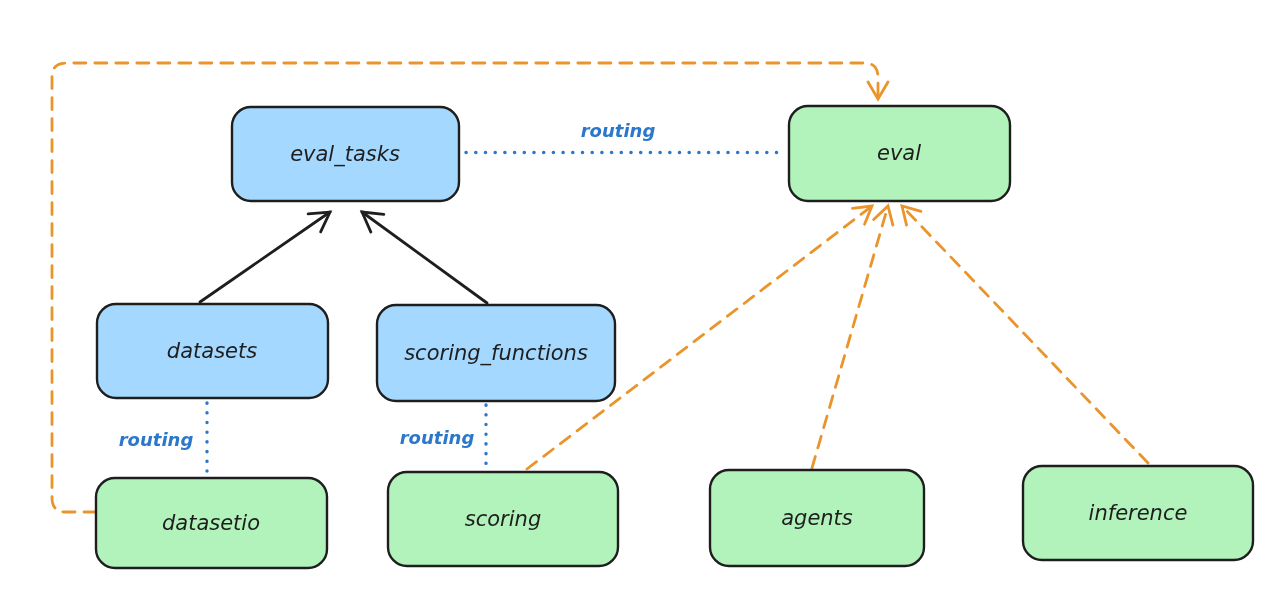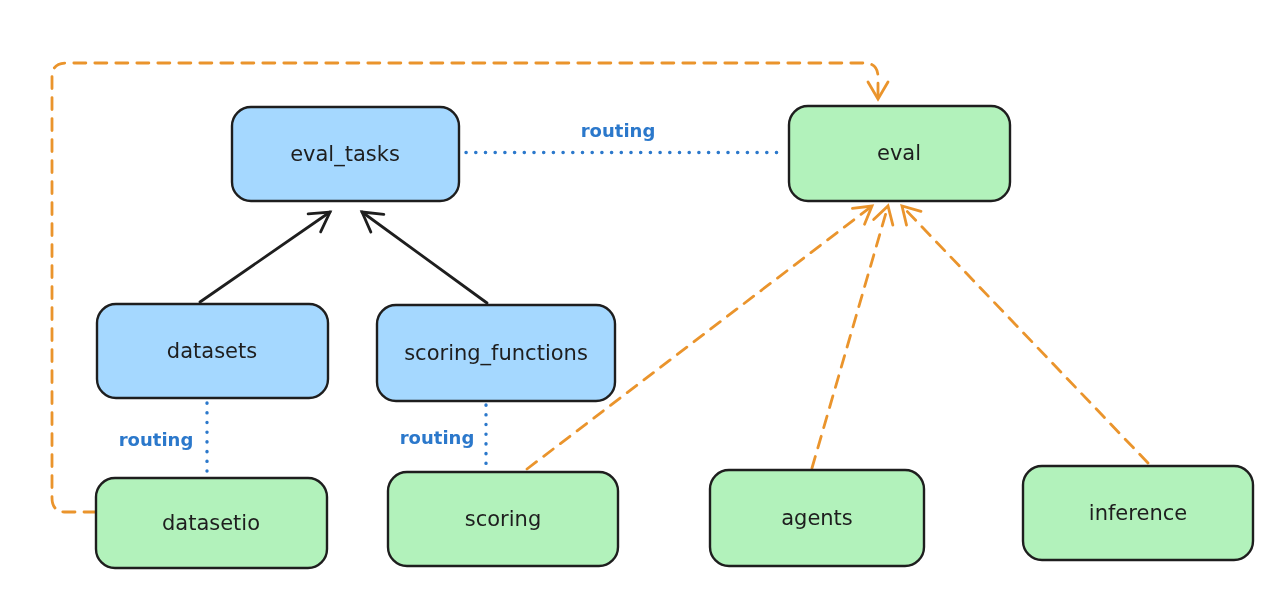--- a/index.html
+++ b/index.html
@@ -8,20 +8,21 @@
     background: #ffffff;
     width: 1280px;
     height: 596px;
     overflow: hidden;
     font-family: "DejaVu Sans", sans-serif;
   }
   .canvas-wrap {
     position: relative;
     width: 1222px;
     height: 596px;
+    font-style: italic;
   }
   svg { display: block; }
 
   .node-box {
     stroke: #1e1e1e;
     stroke-width: 2.4;
   }
   .node-label {
     font-family: "DejaVu Sans", sans-serif;
     font-size: 21px;

